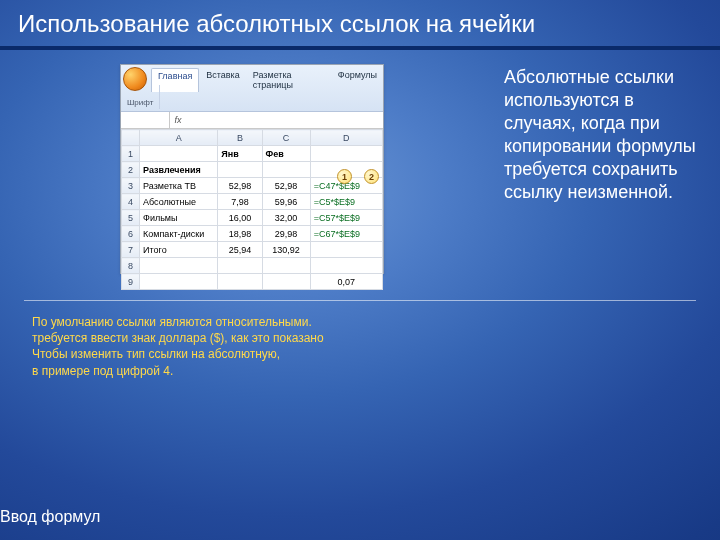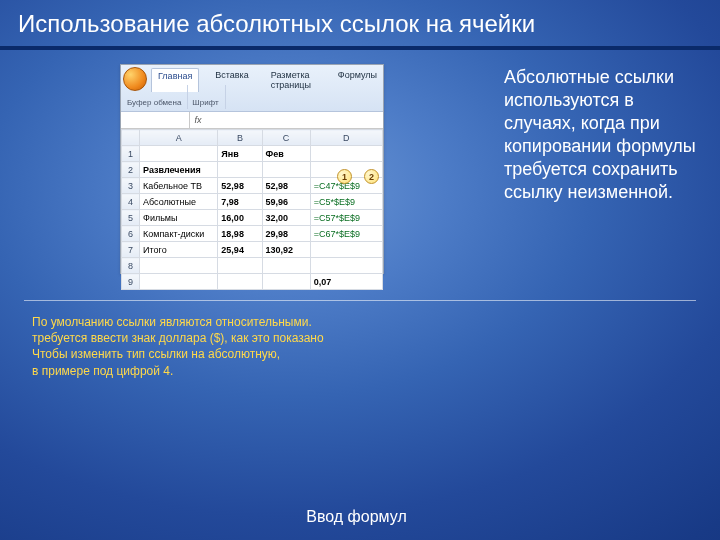--- a/index.html
+++ b/index.html
@@ -62,21 +62,21 @@
     left: 2px; top: 2px;
     width: 22px; height: 22px;
     border-radius: 50%;
     background: radial-gradient(circle at 30% 30%, #ffd36b, #f08a1e 60%, #c75a00);
     border: 1px solid #a8560a;
   }
   .tabs {
     position: absolute;
     left: 30px; top: 3px;
     display: flex;
-    gap: 10px;
+    gap: 1px;
     font-size: 9px;
   }
   .tab {
     padding: 2px 6px;
     color: #234;
   }
   .tab.active {
     background: #fff;
     border: 1px solid #b5c4dc;
     border-bottom: none;
@@ -97,21 +97,20 @@
     flex-direction: column;
     justify-content: flex-end;
   }
   .formula-bar {
     display: flex;
     align-items: center;
     height: 16px;
     background: #fff;
     border-bottom: 1px solid #c9c9c9;
     font-size: 9px;
-    padding-left: 20px;
   }
   .namebox {
     width: 44px;
     border-right: 1px solid #c9c9c9;
     padding-left: 4px;
     display: flex;
     align-items: center;
     height: 100%;
   }
   .fx {
@@ -140,21 +139,21 @@
     color: #3a4a63;
     font-weight: normal;
     text-align: center;
   }
   .grid .rowhead {
     background: linear-gradient(#f4f7fb, #e5ecf6);
     color: #3a4a63;
     text-align: center;
     width: 18px;
   }
-  .grid .num { text-align: left; font-weight: bold; }
+  .grid .num { text-align: center; }
   .grid .formula { color: #0a6e22; }
   .grid .bold { font-weight: bold; }
   .callouts {
     position: absolute;
     top: 40px;
     right: 4px;
     display: flex;
     gap: 12px;
   }
   .callout {
@@ -192,21 +191,20 @@
     left: 32px;
     right: 40px;
     font-size: 12px;
     line-height: 1.35;
     color: #ffd94a;
   }
   .footer {
     position: absolute;
     bottom: 14px;
     left: 0; right: 7px;
-    text-align: center;
     font-size: 16px;
     color: #fff;
   }
 </style>
 </head>
 <body>
 
 <div class="slide">
 
   <div class="title">Использование абсолютных ссылок на ячейки</div>
@@ -215,21 +213,20 @@
   <div class="screenshot">
     <div class="ribbon">
       <div class="office-btn"></div>
       <div class="tabs">
         <div class="tab active">Главная</div>
         <div class="tab">Вставка</div>
         <div class="tab">Разметка страницы</div>
         <div class="tab">Формулы</div>
       </div>
       <div class="ribbon-groups">
-        <div class="rgroup">Буфер обмена</div>
         <div class="rgroup">Шрифт</div>
       </div>
     </div>
     <div class="formula-bar">
       <div class="namebox"></div>
       <div class="fx">fx</div>
     </div>
     <div style="position:relative;">
       <table class="grid">
         <colgroup>
@@ -258,21 +255,21 @@
           </tr>
           <tr>
             <td class="rowhead">2</td>
             <td class="bold">Развлечения</td>
             <td></td>
             <td></td>
             <td></td>
           </tr>
           <tr>
             <td class="rowhead">3</td>
-            <td>Кабельное ТВ</td>
+            <td>Разметка ТВ</td>
             <td class="num">52,98</td>
             <td class="num">52,98</td>
             <td class="formula">=C47*$E$9</td>
           </tr>
           <tr>
             <td class="rowhead">4</td>
             <td>Абсолютные</td>
             <td class="num">7,98</td>
             <td class="num">59,96</td>
             <td class="formula">=C5*$E$9</td>

